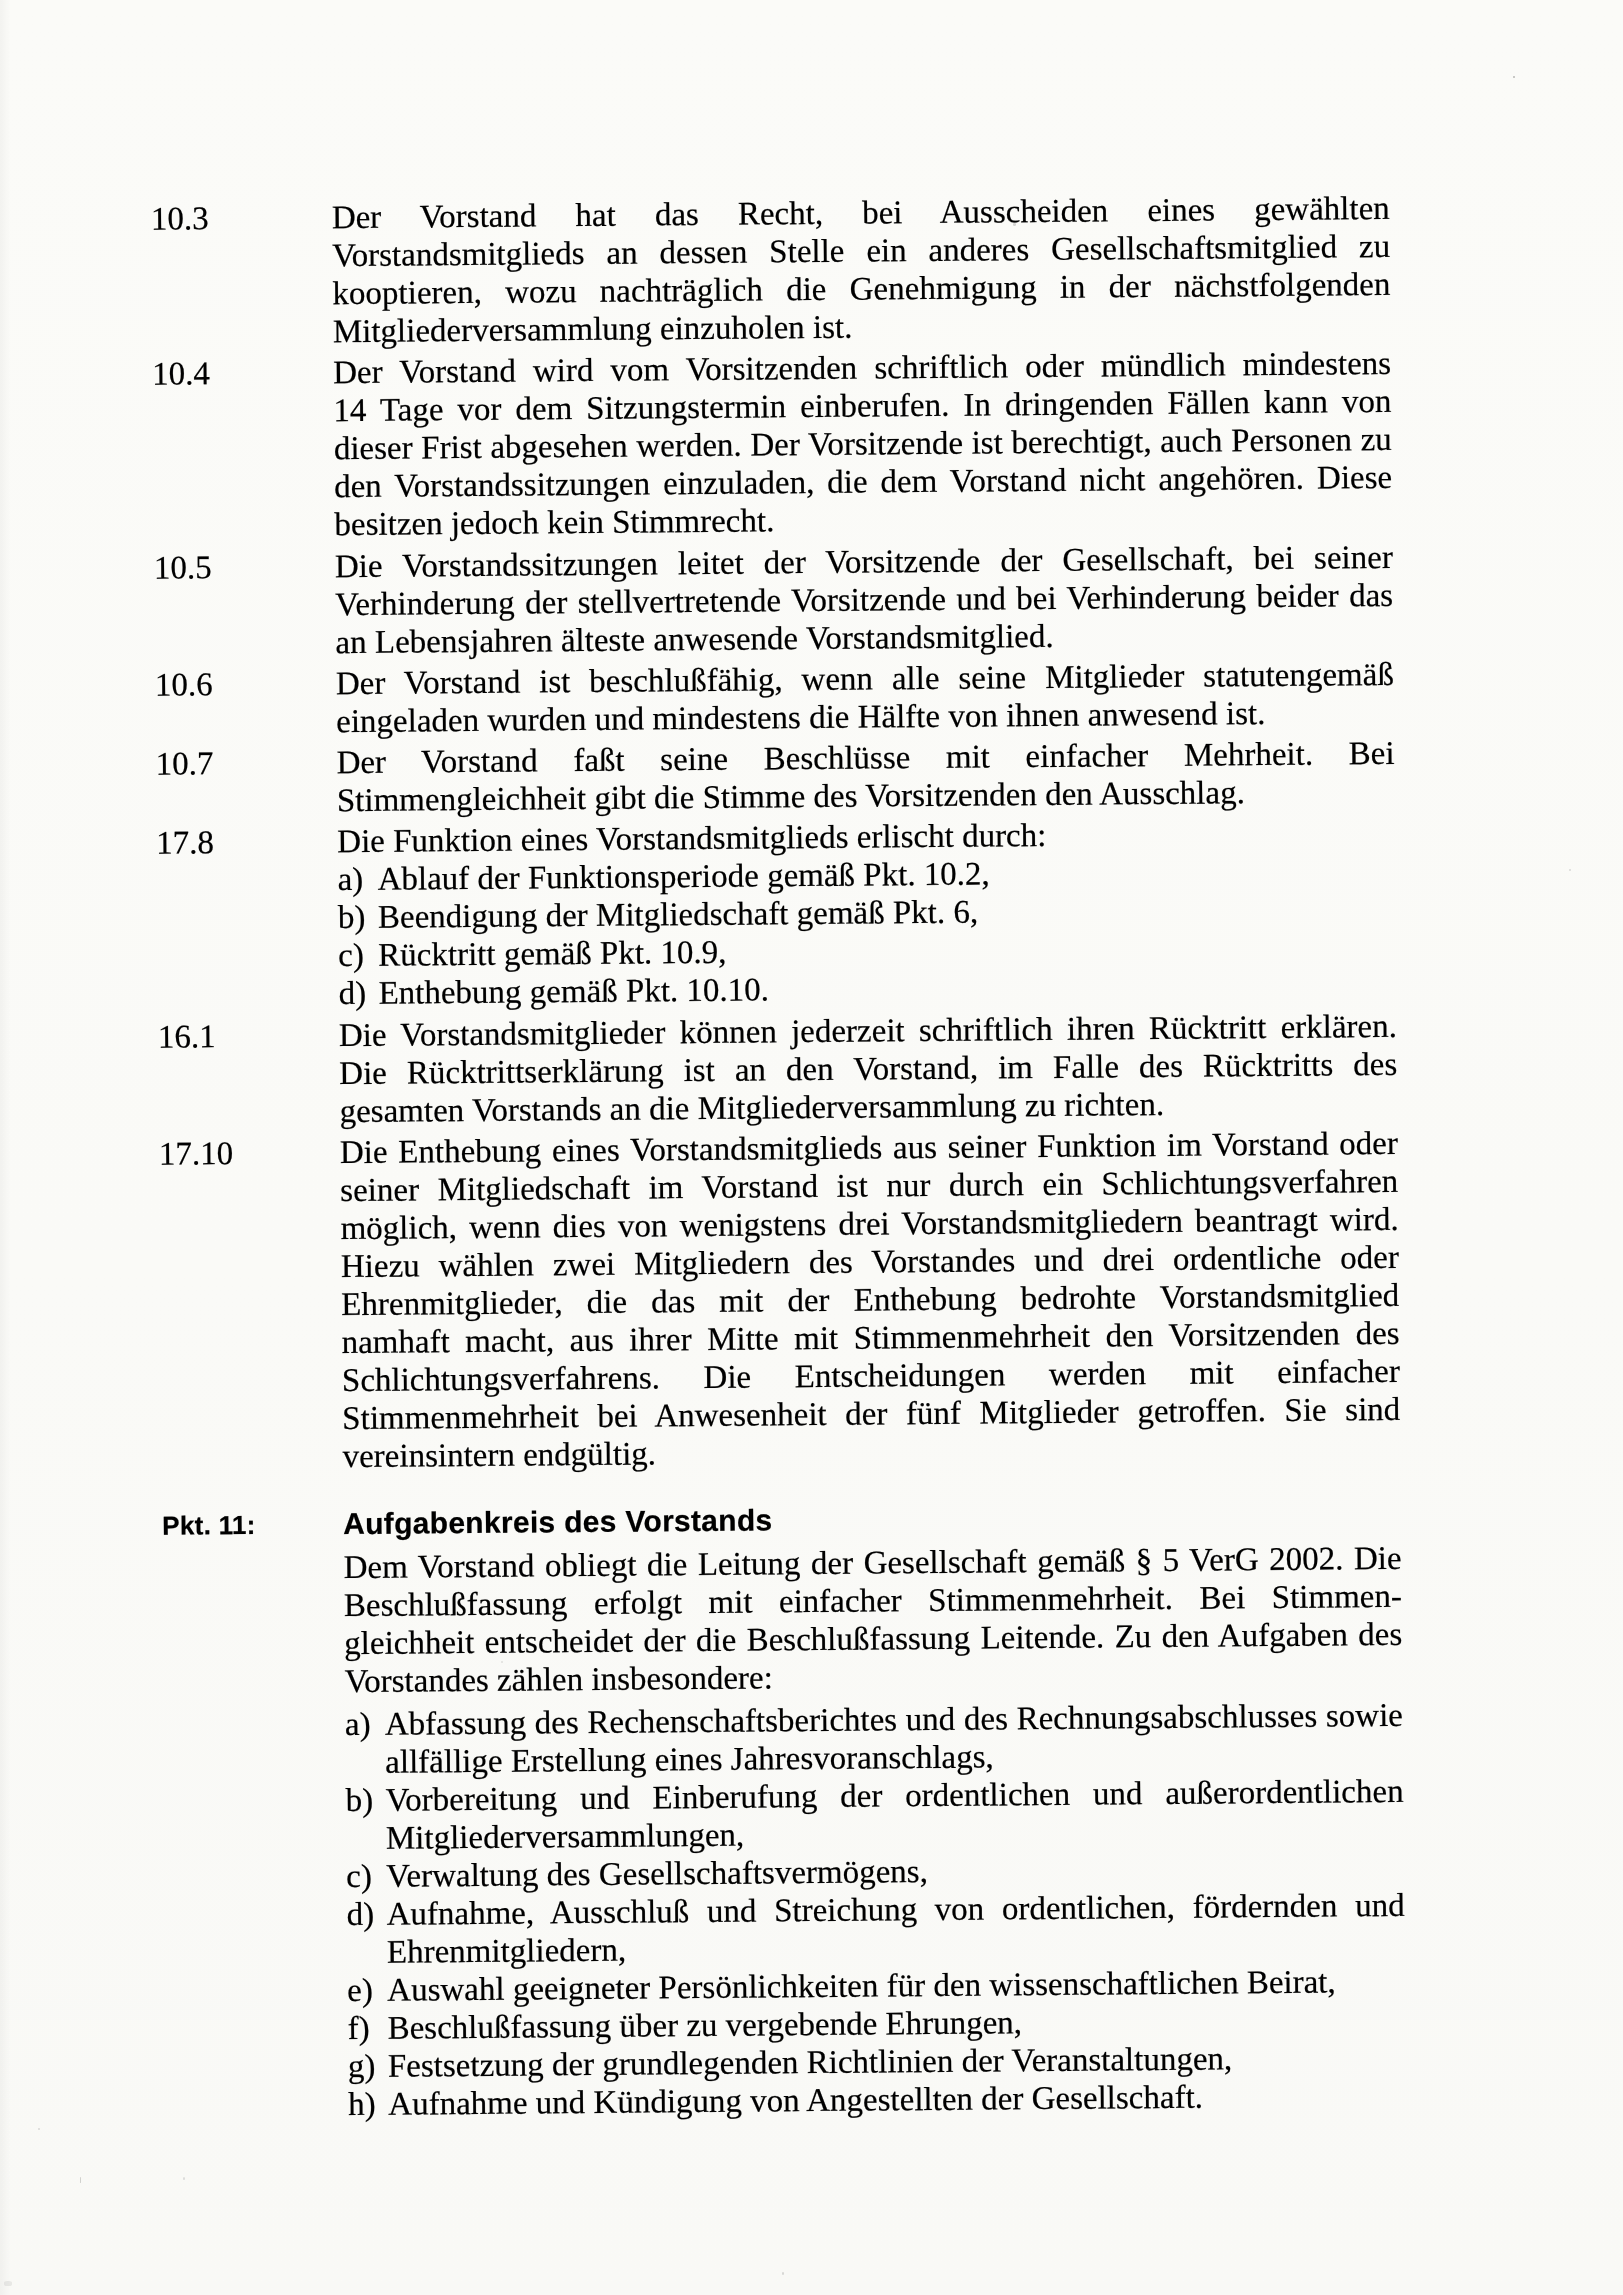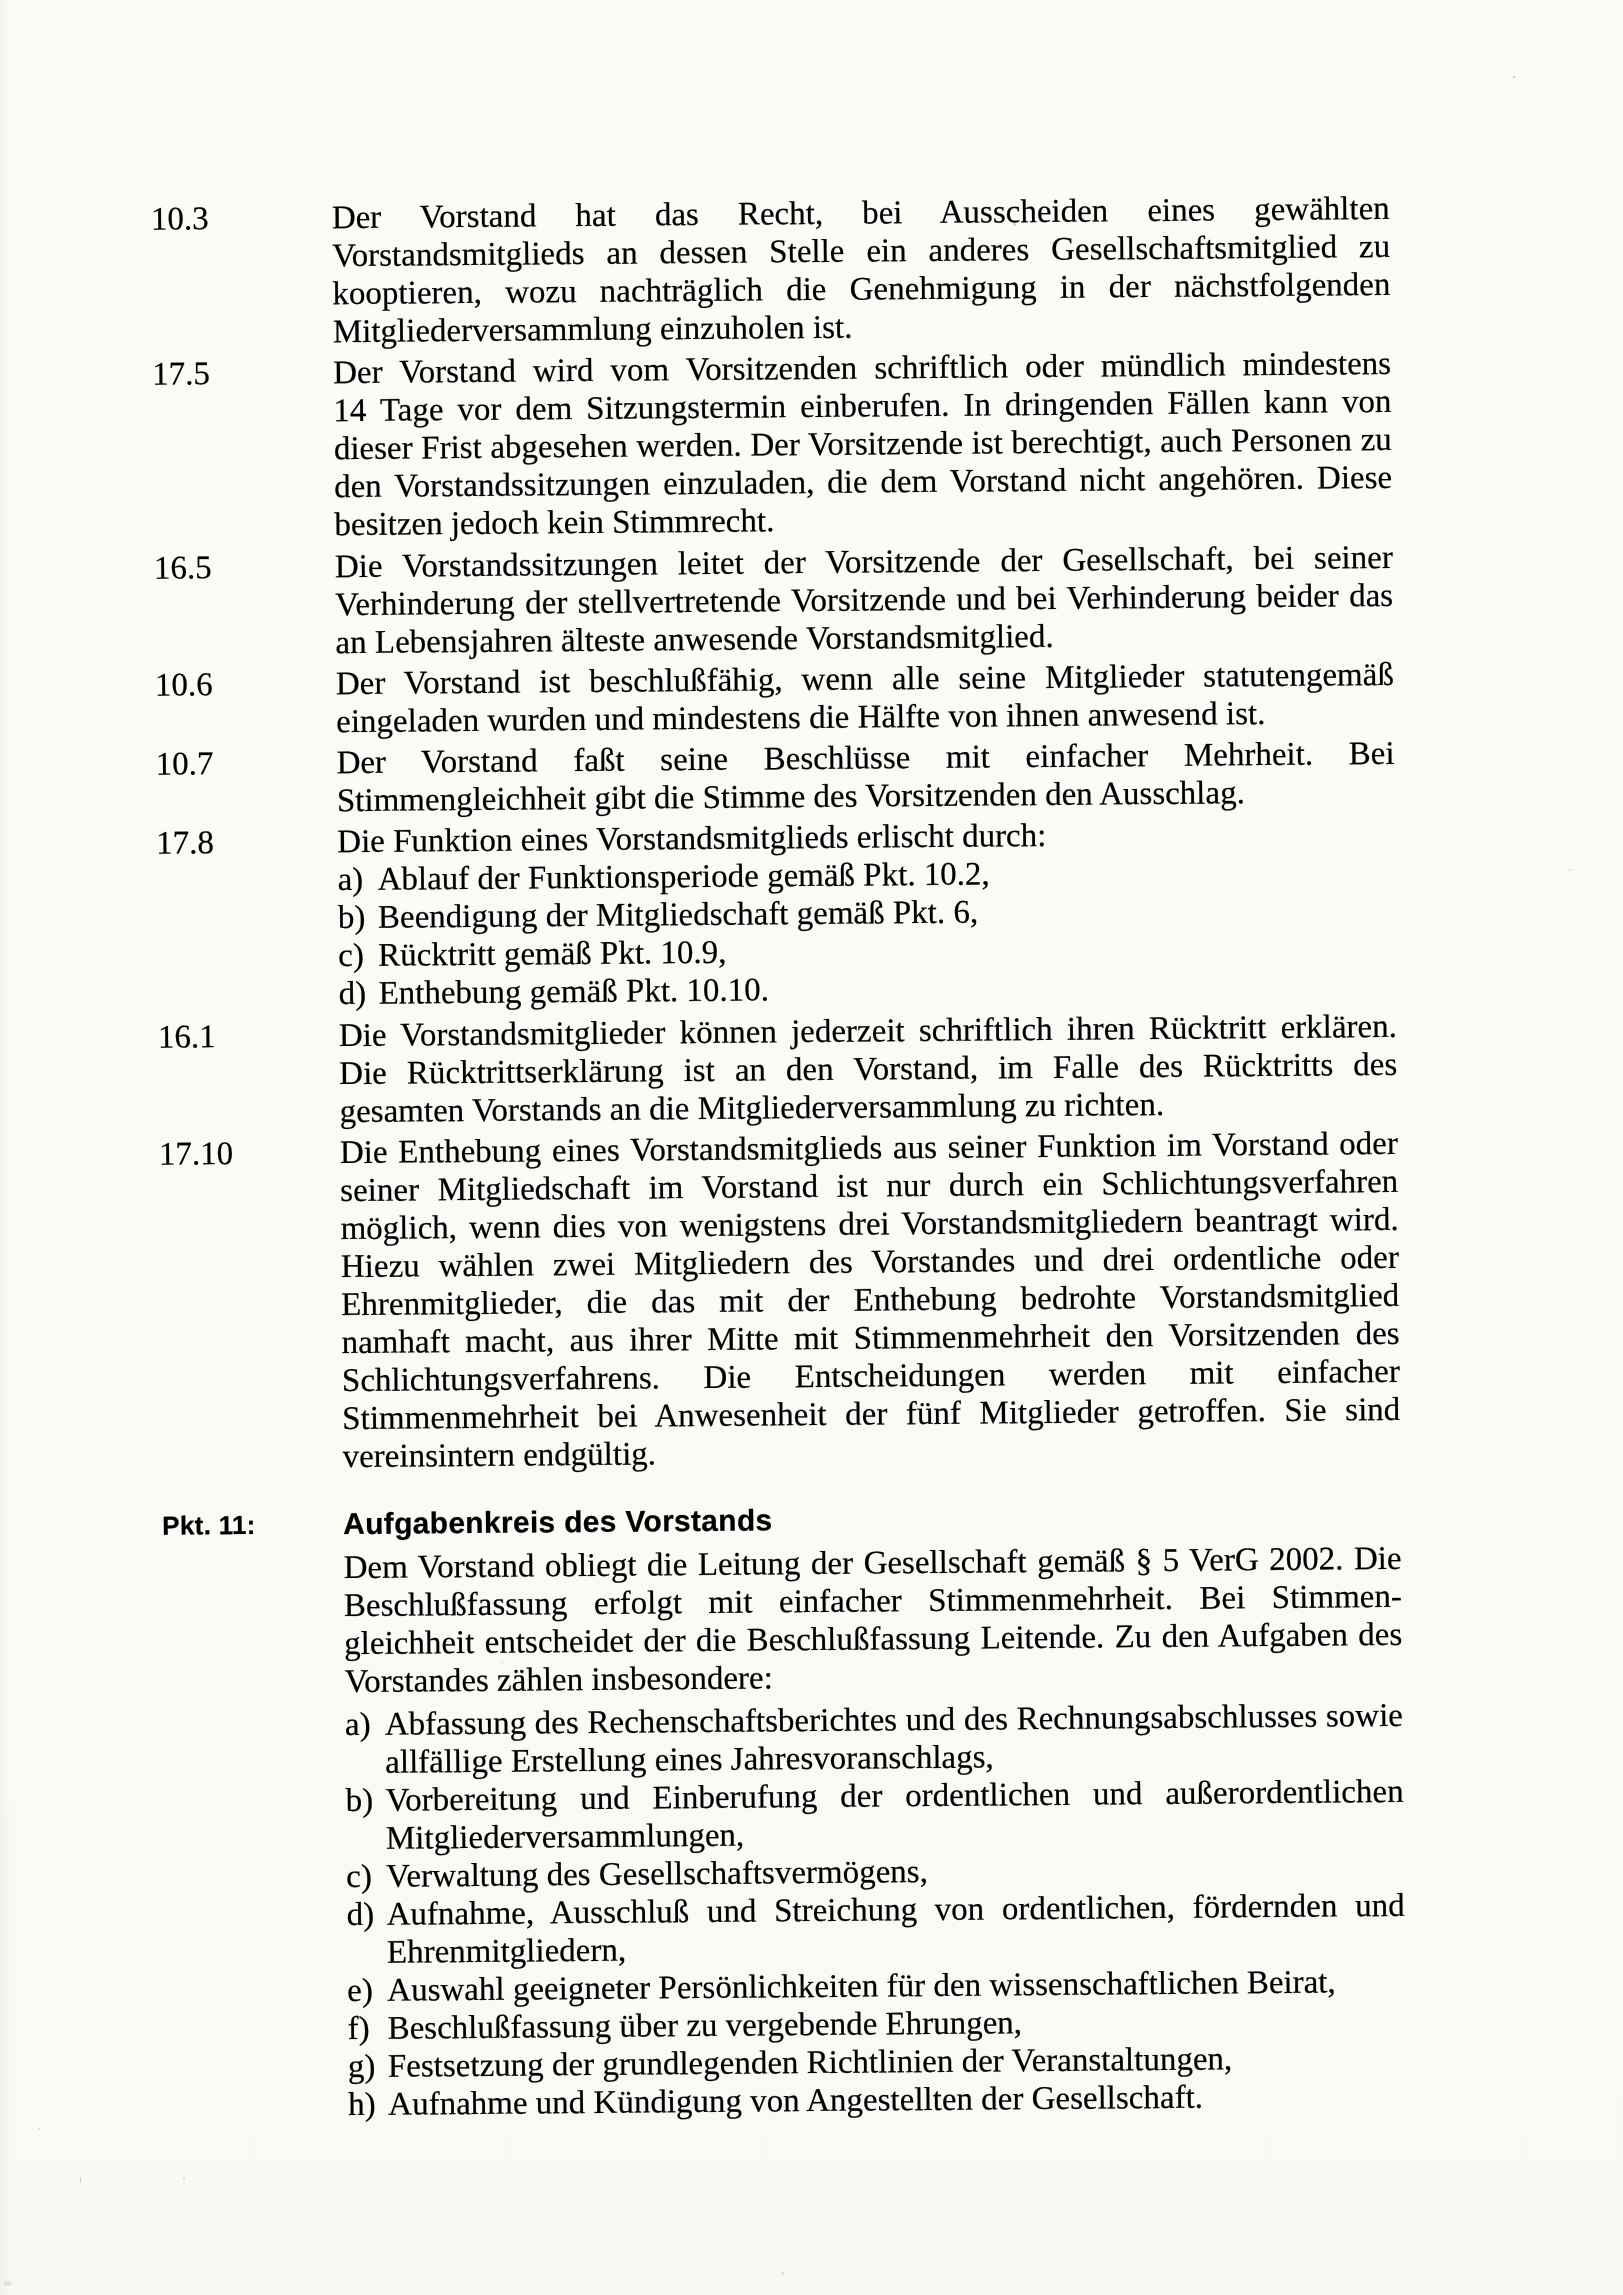--- a/index.html
+++ b/index.html
@@ -75,31 +75,31 @@
       <div class="row">
         <div class="gutter">10.3</div>
         <div class="content">
           <div class="tl j">Der Vorstand hat das Recht, bei Ausscheiden eines gewählten</div>
           <div class="tl j">Vorstandsmitglieds an dessen Stelle ein anderes Gesellschaftsmitglied zu</div>
           <div class="tl j">kooptieren, wozu nachträglich die Genehmigung in der nächstfolgenden</div>
           <div class="tl last">Mitgliederversammlung einzuholen ist.</div>
         </div>
       </div>
       <div class="row">
-        <div class="gutter">17.5</div>
+        <div class="gutter">10.4</div>
         <div class="content">
           <div class="tl j">Der Vorstand wird vom Vorsitzenden schriftlich oder mündlich mindestens</div>
           <div class="tl j">14 Tage vor dem Sitzungstermin einberufen. In dringenden Fällen kann von</div>
           <div class="tl j">dieser Frist abgesehen werden. Der Vorsitzende ist berechtigt, auch Personen zu</div>
           <div class="tl j">den Vorstandssitzungen einzuladen, die dem Vorstand nicht angehören. Diese</div>
           <div class="tl last">besitzen jedoch kein Stimmrecht.</div>
         </div>
       </div>
       <div class="row">
-        <div class="gutter">16.5</div>
+        <div class="gutter">10.5</div>
         <div class="content">
           <div class="tl j">Die Vorstandssitzungen leitet der Vorsitzende der Gesellschaft, bei seiner</div>
           <div class="tl j">Verhinderung der stellvertretende Vorsitzende und bei Verhinderung beider das</div>
           <div class="tl last">an Lebensjahren älteste anwesende Vorstandsmitglied.</div>
         </div>
       </div>
       <div class="row">
         <div class="gutter">10.6</div>
         <div class="content">
           <div class="tl j">Der Vorstand ist beschlußfähig, wenn alle seine Mitglieder statutengemäß</div>

